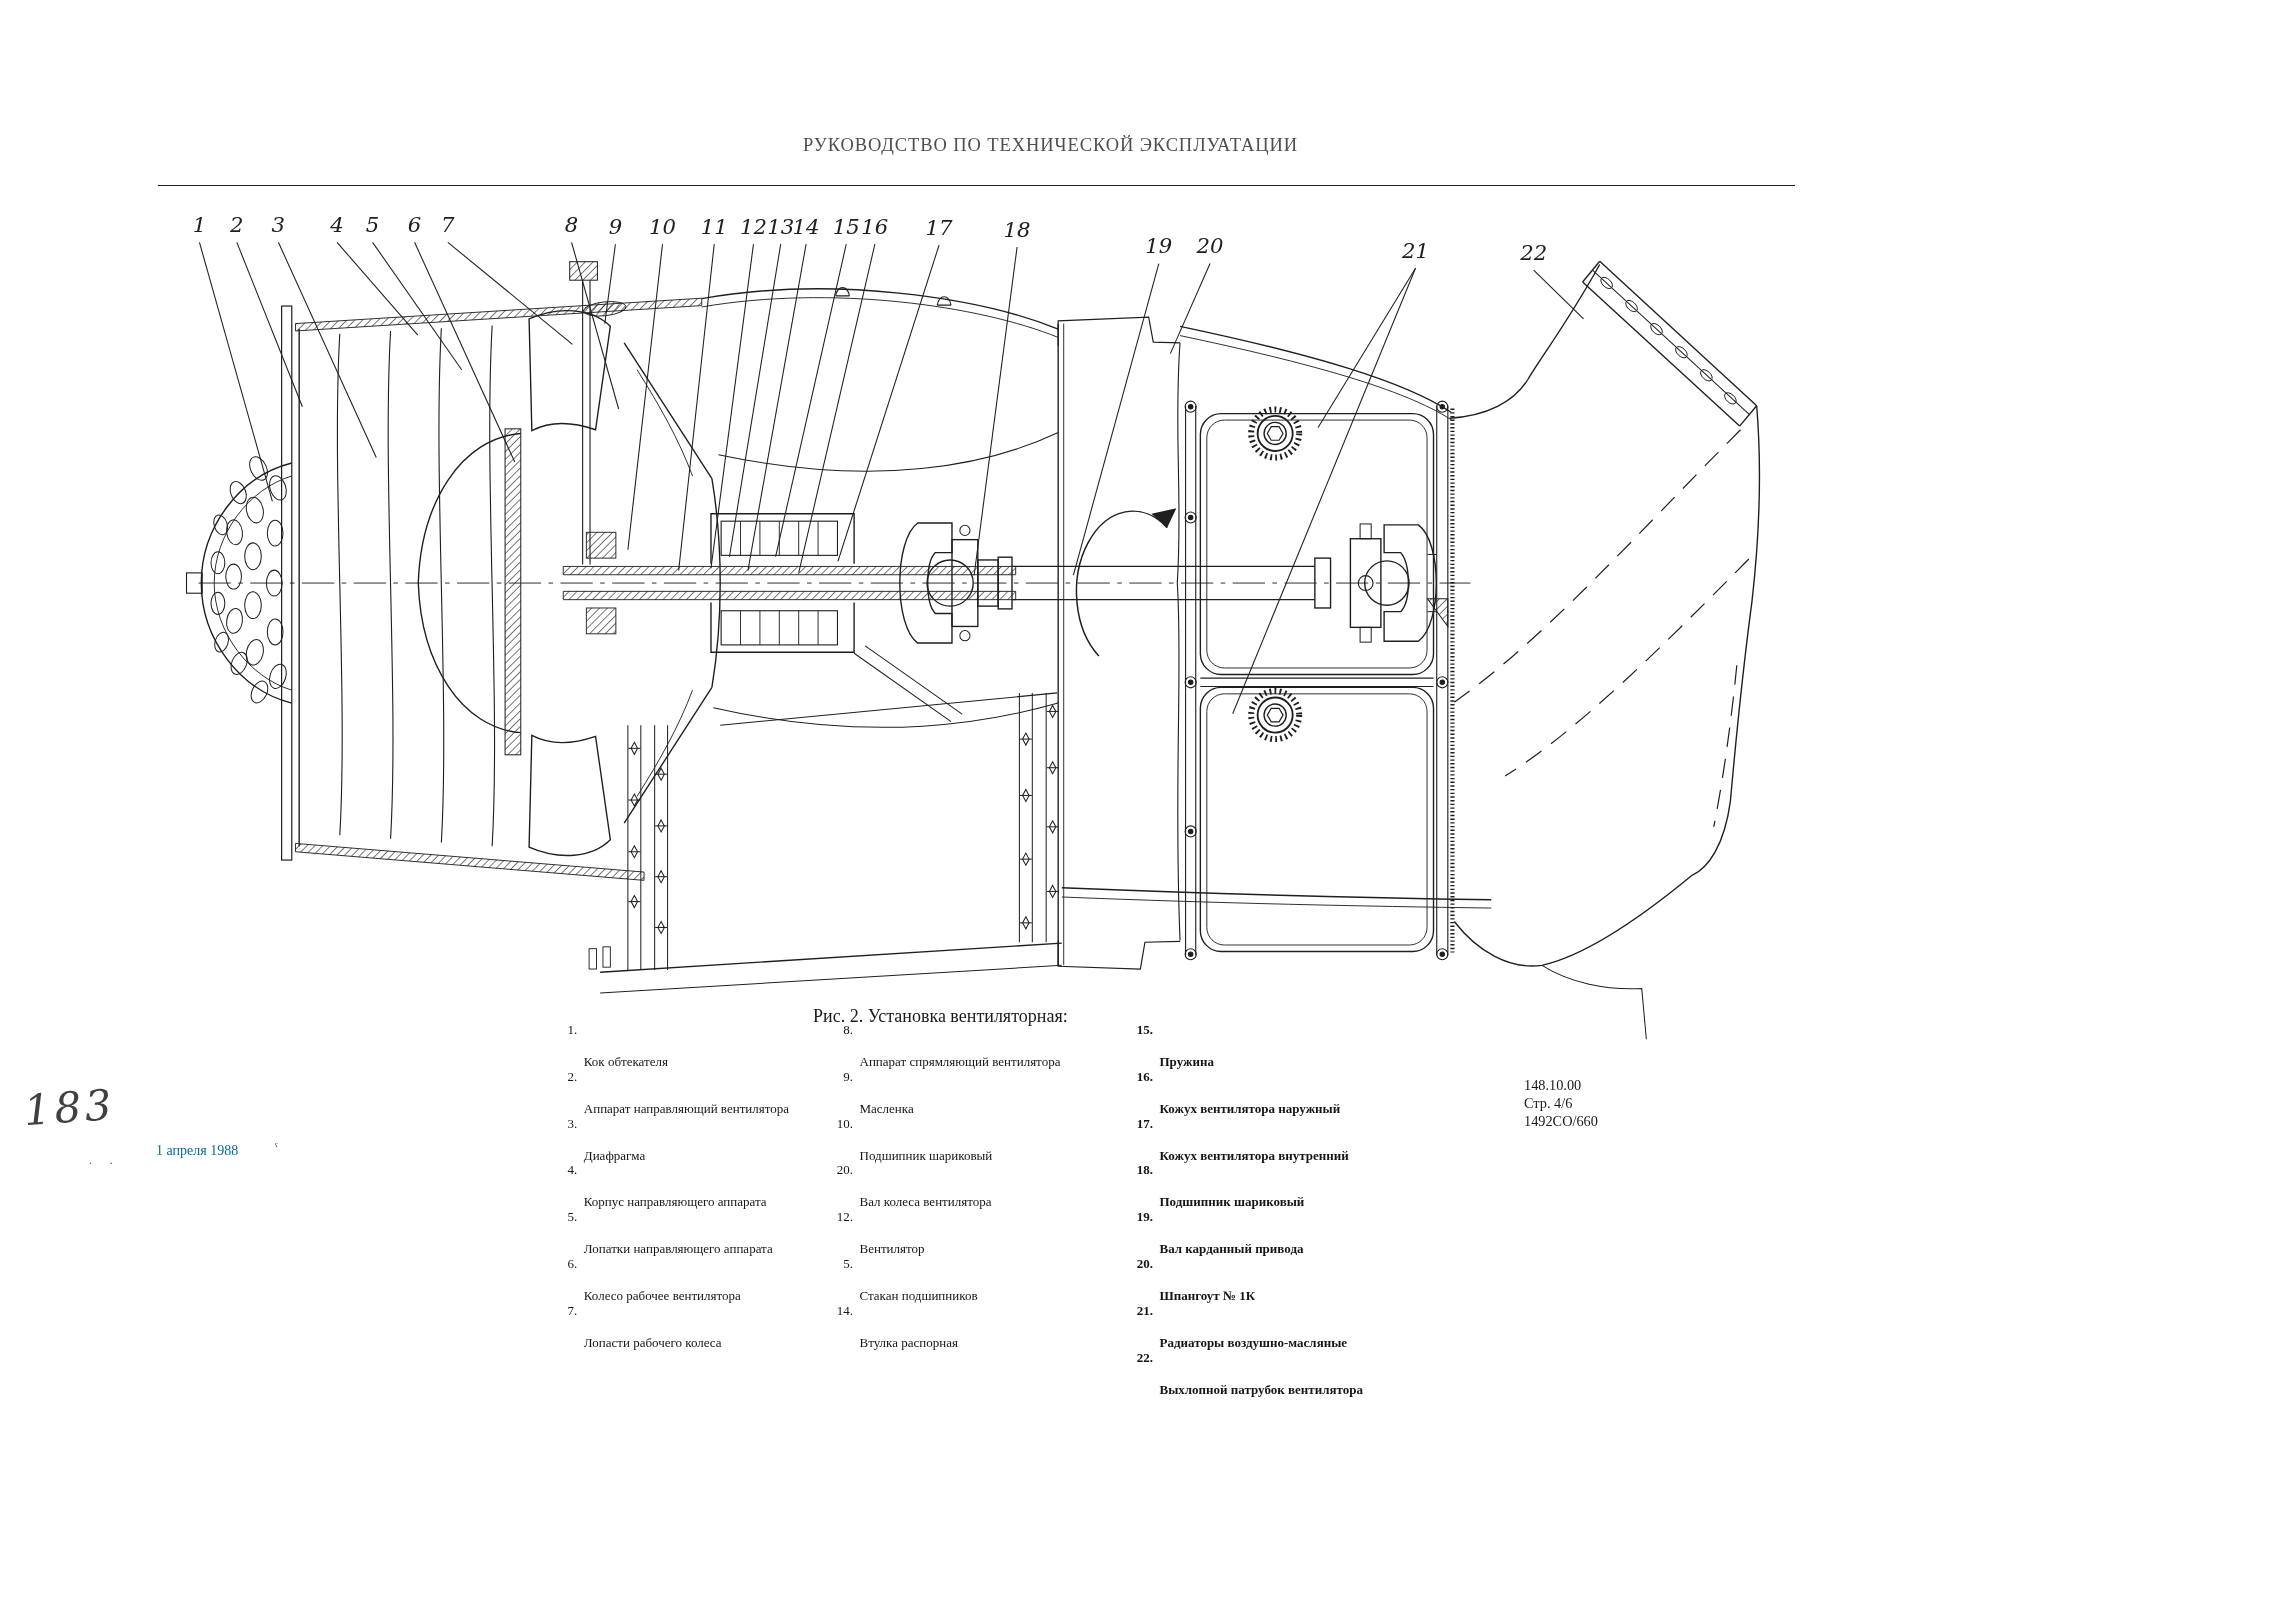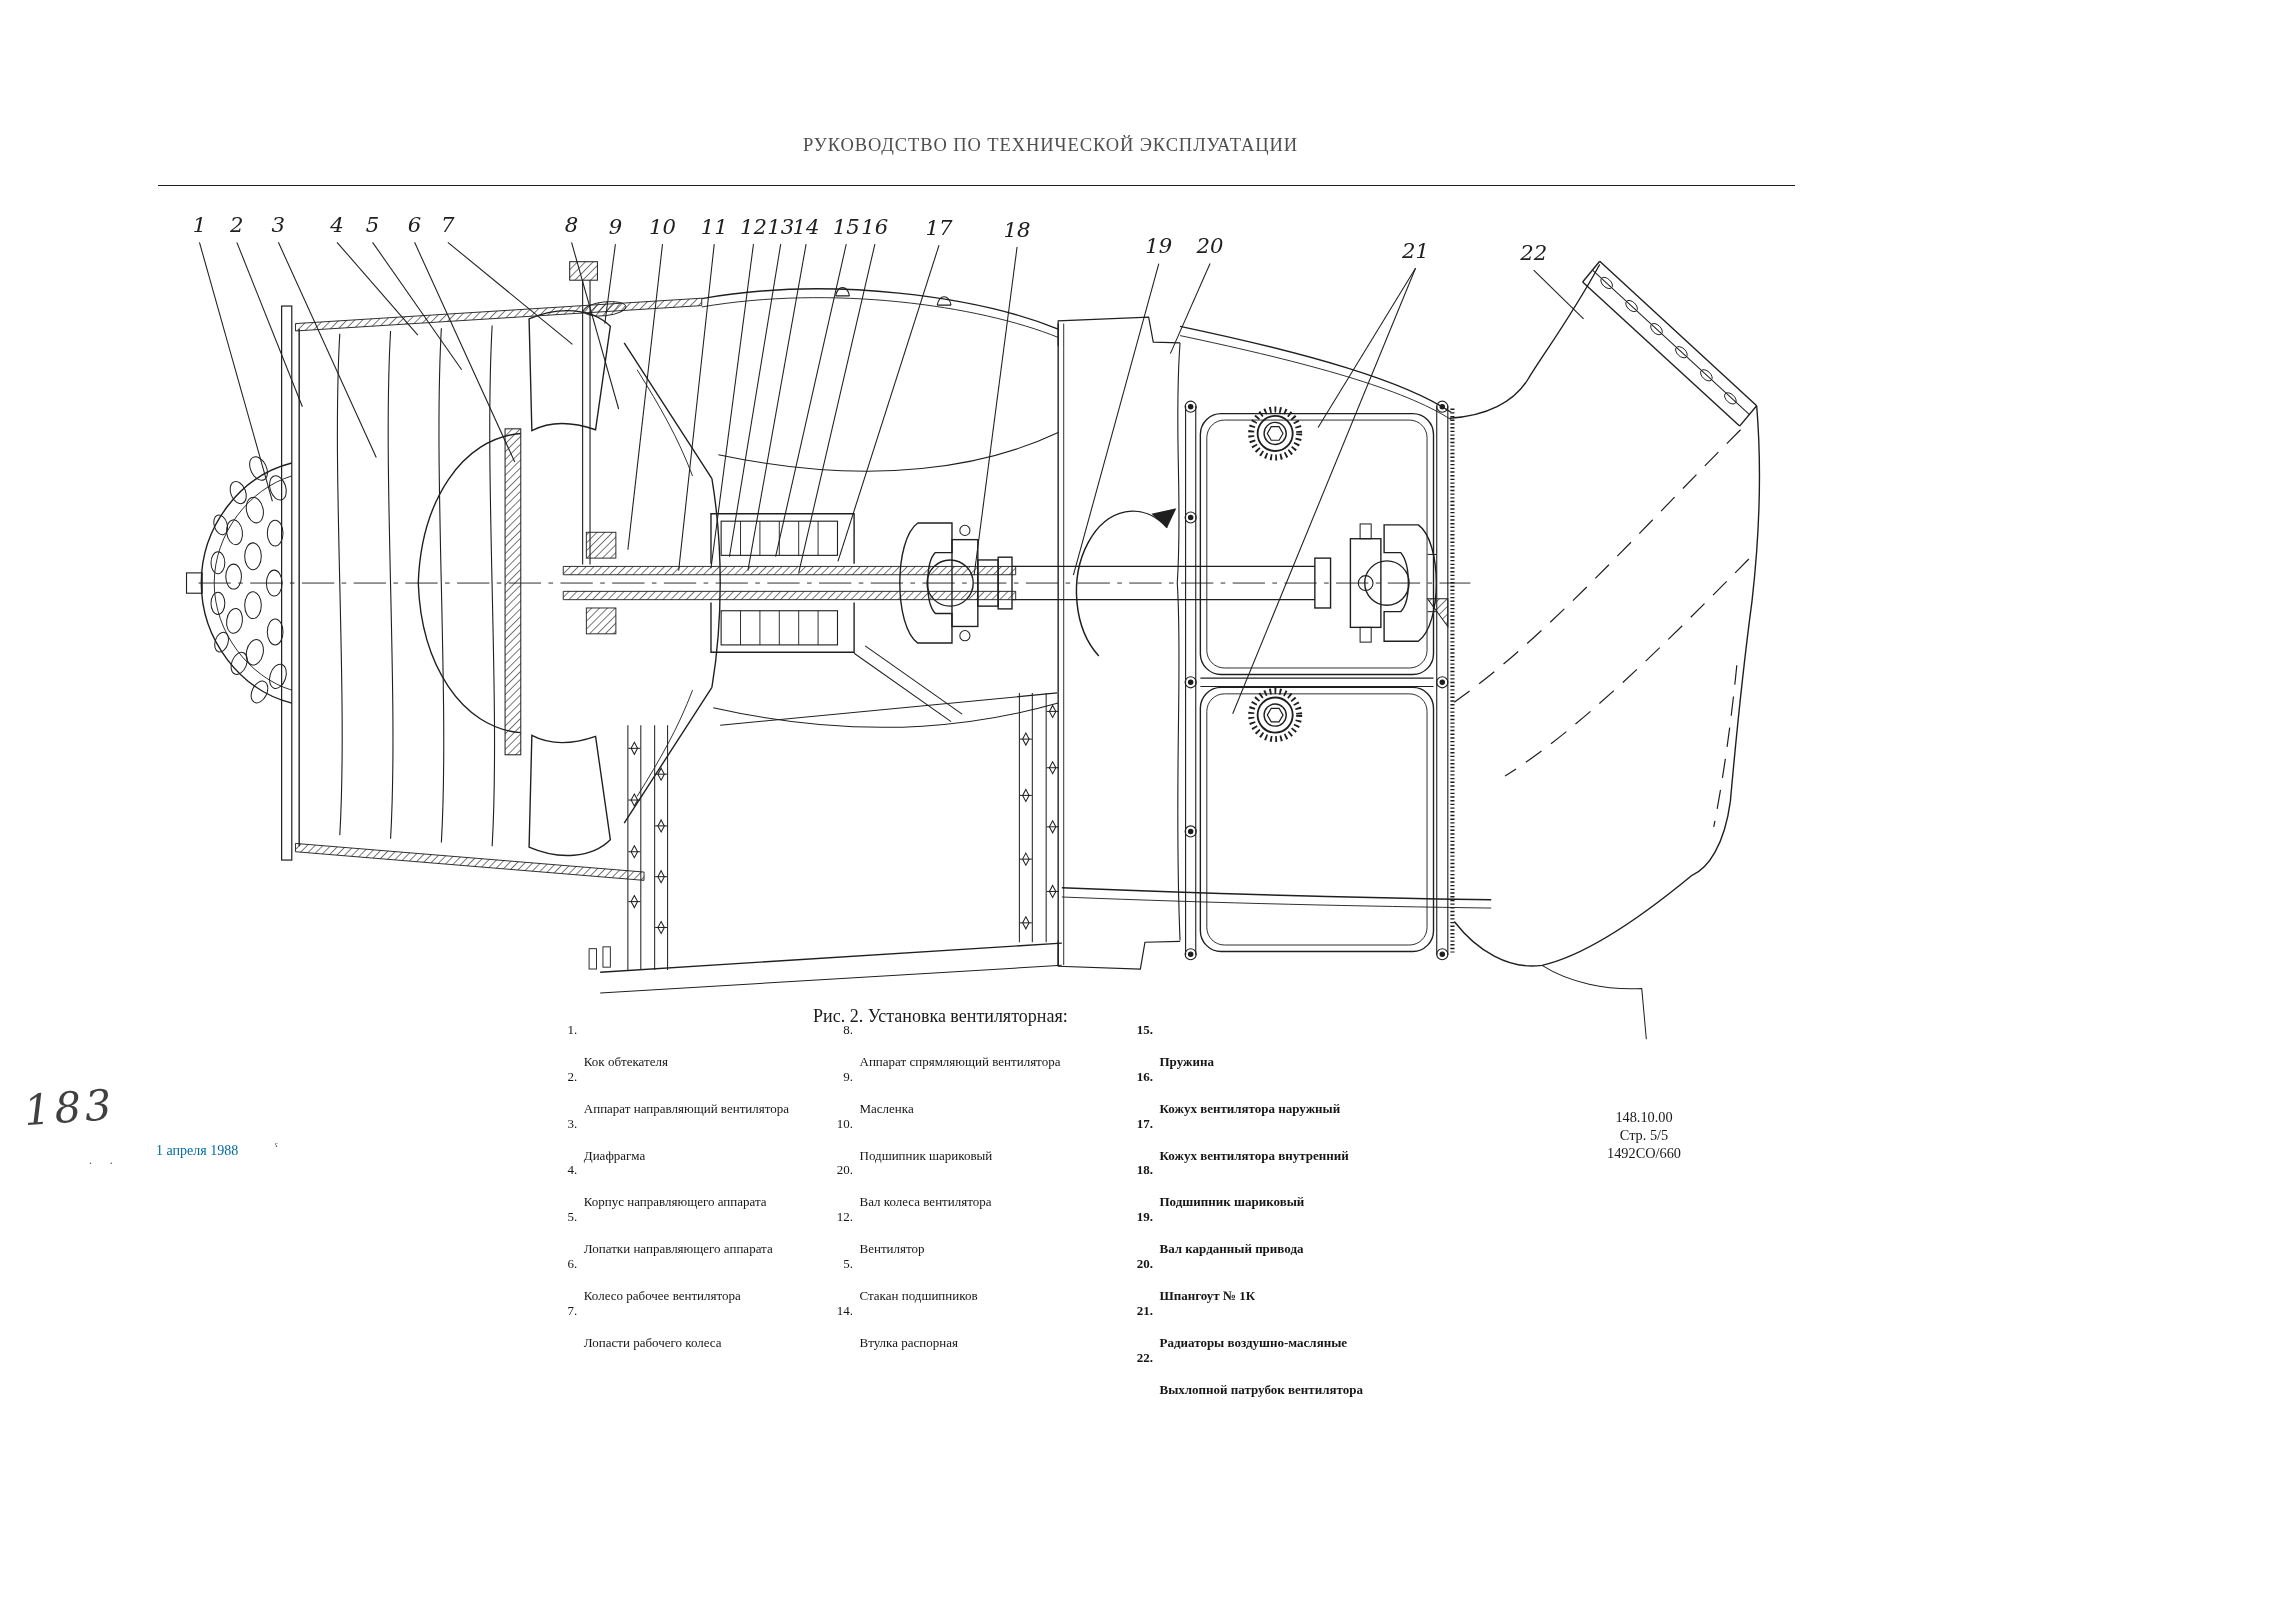--- a/index.html
+++ b/index.html
@@ -12,21 +12,21 @@
   .fig-caption{top:1006px;left:813px;width:296px;text-align:left;font-size:18px;color:#1b1b1b;
         white-space:nowrap;}
   .legend-col{top:1023px;font-size:13px;line-height:14.8px;color:#161616;}
   #legend-col-0{left:557px;}
   #legend-col-1{left:824px;}
   #legend-col-2{left:1124px;font-weight:bold;}
   .lrow{display:flex;white-space:nowrap;}
   .lnum{width:29px;text-align:right;flex:0 0 auto;}
   #legend-col-0 .lnum{width:20.3px;}
   .llabel{margin-left:6.5px;margin-top:32px;}
-  .footer-right{top:1108px;left:1524px;width:240px;text-align:center;font-size:14.3px;
+  .footer-right{top:1076px;left:1524px;width:240px;text-align:left;font-size:14.3px;
         line-height:18px;color:#181818;}
   .handwritten{top:1083px;left:24px;font-size:42px;font-style:italic;letter-spacing:3.7px;
         color:#262626;transform:rotate(-4deg);font-family:"DejaVu Serif",serif;opacity:.88;}
   .date-note{top:1143px;left:156px;font-size:14px;color:#0369a1;white-space:nowrap;}
   .date-dots{top:1153px;left:89px;font-size:12px;color:#555;letter-spacing:7.4px;}
   .date-mark{top:1140px;left:275px;font-size:11px;color:#333;}
   svg text.callout{font-family:"DejaVu Serif",serif;font-style:italic;font-size:46px;fill:#202020;}
 </style>
 </head>
 <body>
@@ -435,18 +435,18 @@
       </div>
     </div>
 
   <div class="abs handwritten">183</div>
   <div class="abs date-dots">. .</div>
   <div class="abs date-note">1 апреля 1988</div>
   <div class="abs date-mark">ˤ</div>
 
   <div class="abs footer-right">
     <div>148.10.00</div>
-    <div>Стр. 5/5</div>
+    <div>Стр. 4/6</div>
     <div>1492СО/660</div>
   </div>
 
 </div>
 
 
 </body></html>

